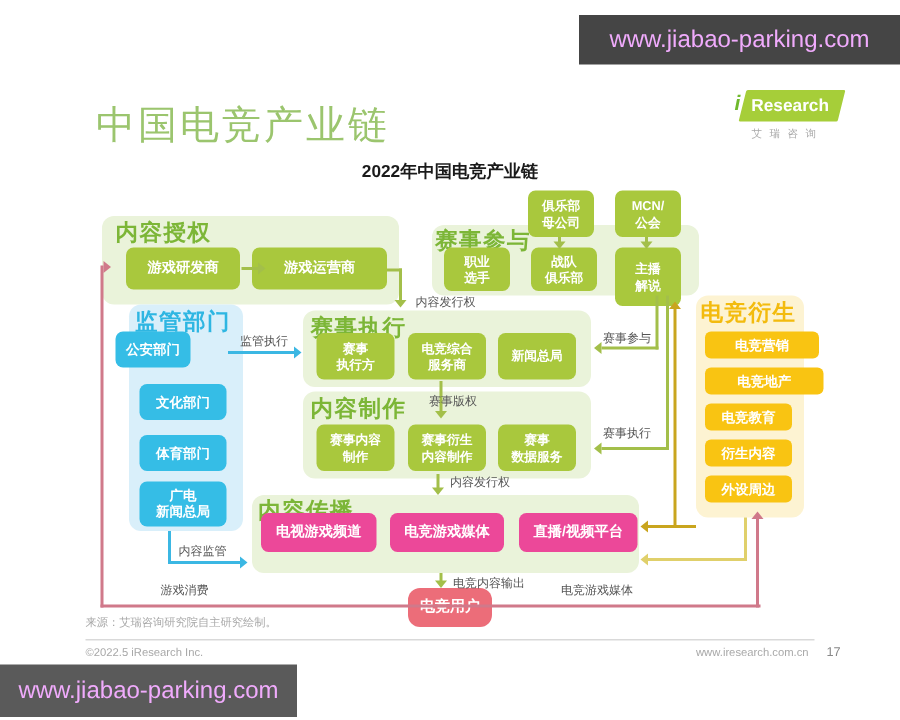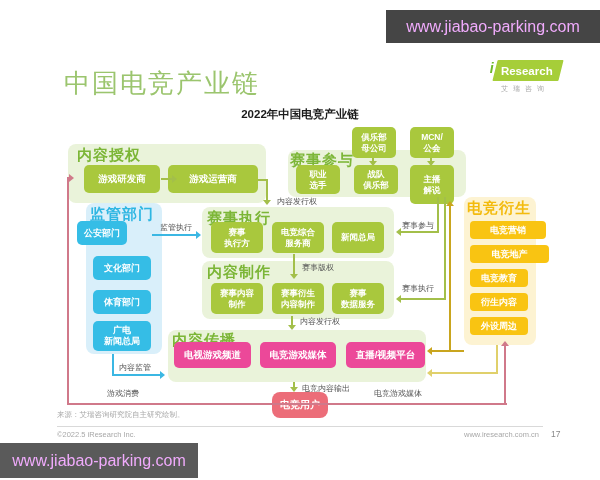--- a/index.html
+++ b/index.html
@@ -152,21 +152,21 @@
 <div class="ln cdy" style="left:432px;top:350px;width:32px;height:2px"></div>
 <i class="ah ah-l cdy" style="left:427px;top:347px"></i>
 
 <div class="ln cly" style="left:496px;top:345px;width:2px;height:29px"></div>
 <div class="ln cly" style="left:432px;top:372px;width:66px;height:2px"></div>
 <i class="ah ah-l cly" style="left:427px;top:369px"></i>
 
 <span class="lbl" style="left:277px;top:196px">内容发行权</span>
 <span class="lbl" style="left:160px;top:222px">监管执行</span>
 <span class="lbl" style="left:119px;top:362px">内容监管</span>
-<span class="lbl" style="left:302px;top:262px">赛事版权</span>
+<span class="lbl" style="left:286px;top:262px">赛事版权</span>
 <span class="lbl" style="left:300px;top:316px">内容发行权</span>
 <span class="lbl" style="left:302px;top:383px">电竞内容输出</span>
 <span class="lbl" style="left:107px;top:388px">游戏消费</span>
 <span class="lbl" style="left:374px;top:388px">电竞游戏媒体</span>
 <span class="lbl" style="left:402px;top:220px">赛事参与</span>
 <span class="lbl" style="left:402px;top:283px">赛事执行</span>
 
 <div class="src">来源：艾瑞咨询研究院自主研究绘制。</div>
 <div class="divider"></div>
 <div class="copyright">©2022.5 iResearch Inc.</div>

